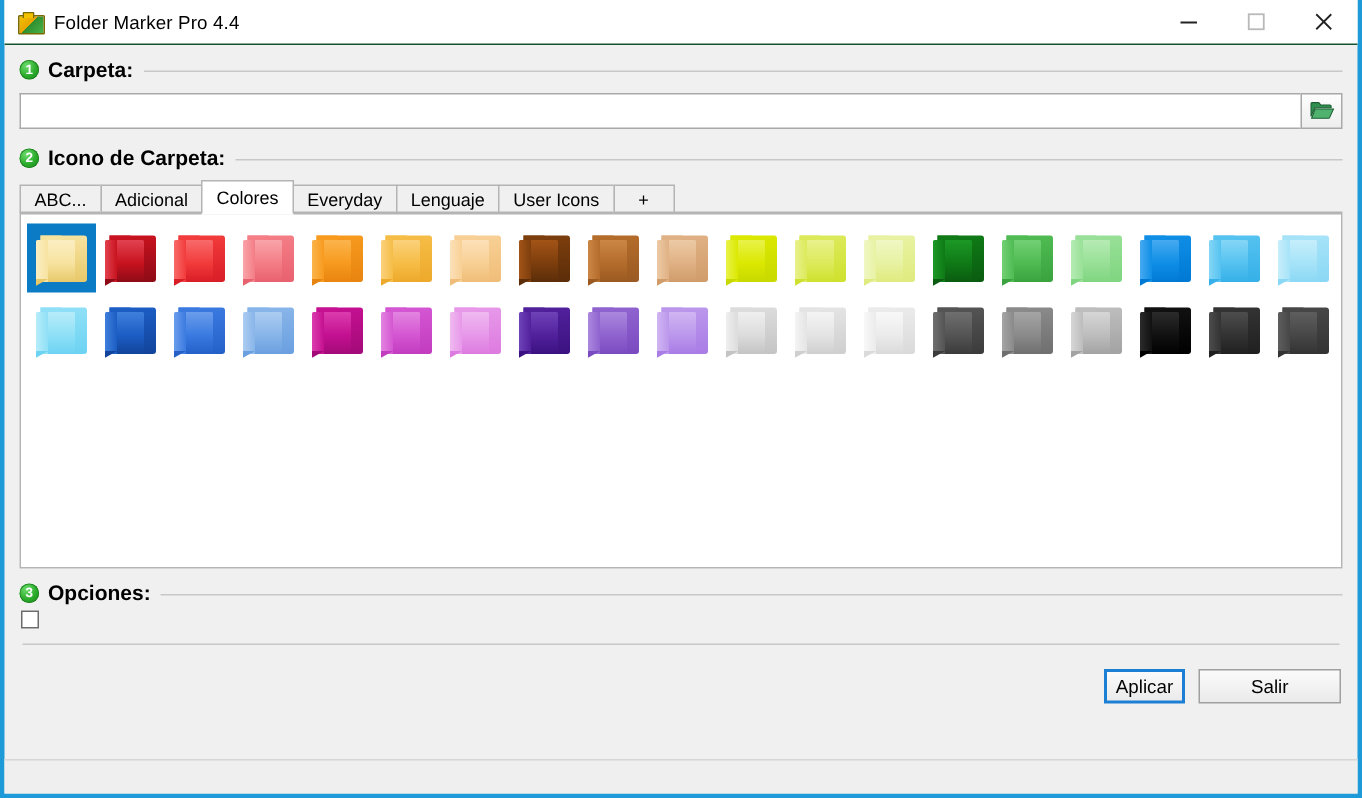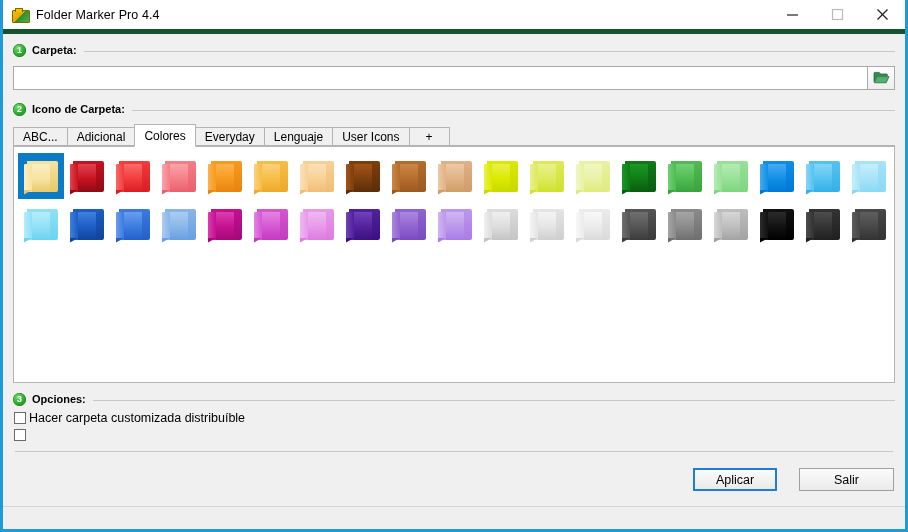--- a/index.html
+++ b/index.html
@@ -16,21 +16,21 @@
     box-sizing:border-box;
     border:3px solid #1e9ad9;
     border-top:0;
     background:#f0f0f0;
   }
   
   .titlebar{
     position:relative;
     height:29px;
     background:#ffffff;
-    border-bottom:5px solid #14532d;
+    border-bottom:1px solid #14532d;
     display:flex;align-items:center;
   }
   .title-icon{
     width:16px;height:16px;margin-left:9px;margin-right:8px;
     position:relative;flex:none;
   }
   .title-icon .tfolder{
     position:absolute;left:0;top:3px;width:16px;height:11px;
     background:linear-gradient(135deg,#f2c200 0%,#e8a400 45%,#2f8f2f 46%,#49b349 100%);
     border:1px solid #7a6a00;border-radius:1px;
@@ -66,21 +66,21 @@
     height:20px;
   }
   .badge{
     width:13px;height:13px;border-radius:50%;
     background:radial-gradient(circle at 35% 30%, #6ddc6d 0%, #2aaa2a 55%, #1d8a1d 100%);
     color:#fff;font-size:9px;font-weight:bold;line-height:13px;text-align:center;
     flex:none;margin-right:6px;
     box-shadow:0 0 0 .5px #1c7c1c inset;
   }
   .group-label{
-    font-size:11px;font-weight:bold;color:#000;white-space:nowrap;
+    font-size:14px;font-weight:bold;color:#000;white-space:nowrap;
   }
   .group-rule{
     flex:1;height:1px;background:#c8c8c8;margin-left:7px;margin-top:2px;
   }
   
   .pathrow{
     margin:6px 10px 0 10px;
     display:flex;height:24px;
   }
   .pathinput{
@@ -207,22 +207,22 @@
   .btn{
     width:95px;height:23px;box-sizing:border-box;
     background:linear-gradient(#fbfbfb,#eaeaea);
     border:1px solid #a0a0a0;
     font-size:12.5px;color:#000;
     display:flex;align-items:center;justify-content:center;
     font-family:"Liberation Sans",sans-serif;
   }
   .btn.primary{
     border:2px solid #1c7fd4;
-    margin-right:22px;
-    width:84px;
+    margin-right:9px;
+    width:54px;
   }
   .statusbar{
     position:absolute;left:0;right:0;bottom:0;height:22px;
     background:#efefef;border-top:1px solid #d6d6d6;
   }
 </style>
 </head>
 <body>
 
 <div class="window">
@@ -639,24 +639,20 @@
       </div>
     </div>
 
   <div class="options">
     <div class="group-head">
       <div class="badge">3</div>
       <div class="group-label">Opciones:</div>
       <div class="group-rule"></div>
     </div>
 
-    <div class="checkrow">
-      <div class="cbox"></div>
-      <div class="checklabel">Hacer carpeta customizada distribuíble</div>
-    </div>
 
     <div class="checkrow">
       <div class="cbox"></div>
     </div>
   </div>
 
   <div class="divider"></div>
 
   <div class="footer">
     <div class="btns">

